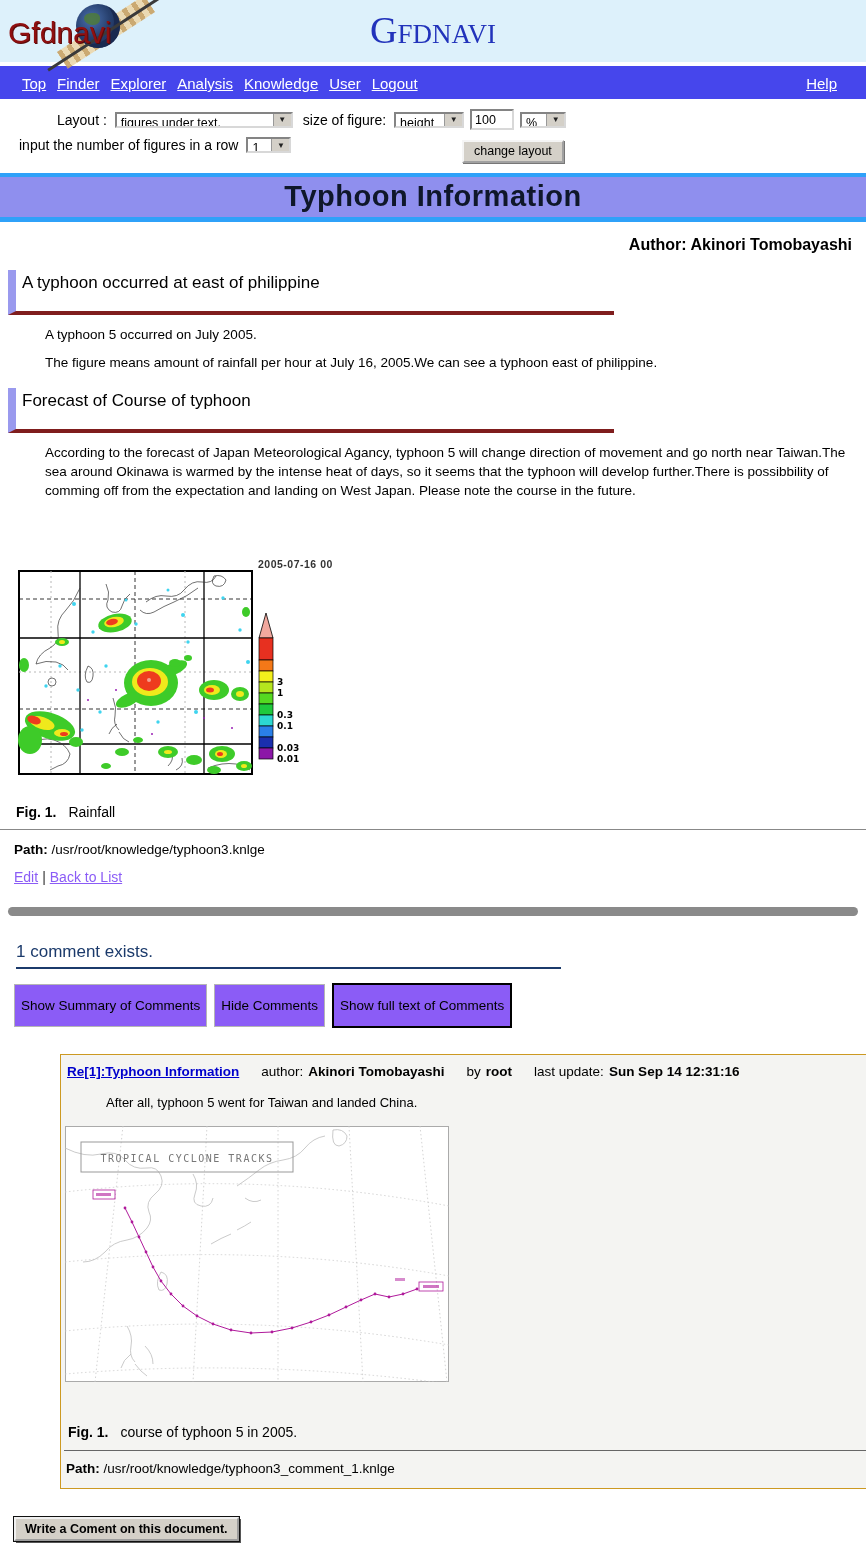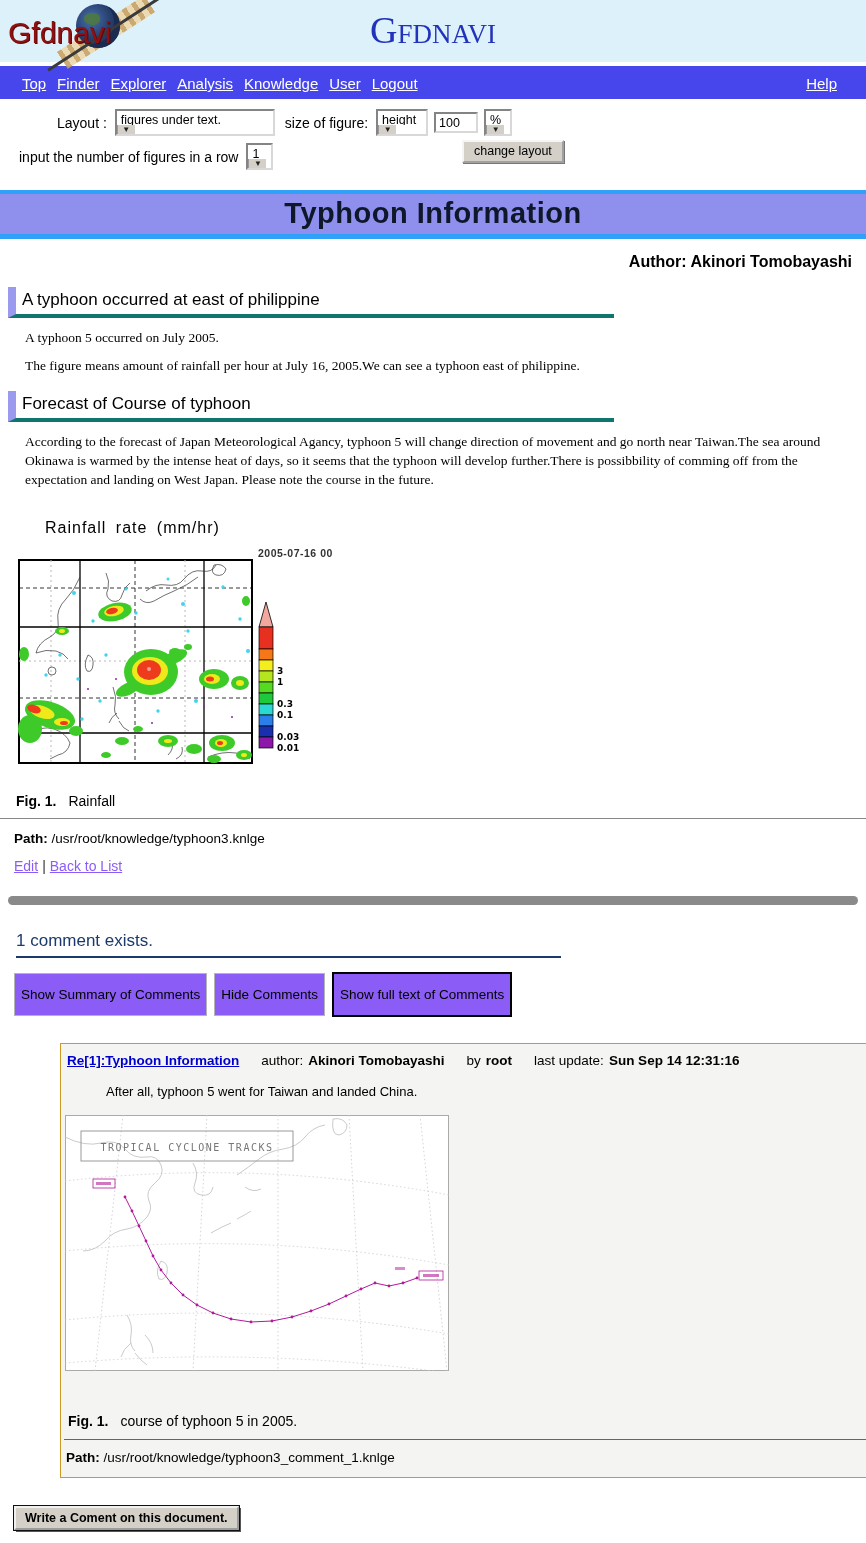--- a/index.html
+++ b/index.html
@@ -25,43 +25,43 @@
   .nav { background:#4646ec; color:#fff; display:flex; justify-content:space-between; align-items:center;
          padding:9px 22px 7px 22px; }
   .nav a { color:#fff; text-decoration:underline; font-size:15px; margin-right:7px; cursor:pointer; }
   .nav-help { margin-right:12px; }
 
   
   .controls { position:relative; margin-top:10px; font-size:14px; }
   .ctrl-row1 { padding-left:57px; display:flex; align-items:center; }
   .ctrl-row2 { padding-left:19px; margin-top:7px; display:flex; align-items:center; }
   .ctrl-label { margin-right:8px; white-space:nowrap; }
-  .wsel { display:inline-flex; align-items:stretch; border:2px inset #d8d8d8; background:#fff; height:27px; box-sizing:border-box; cursor:pointer;flex-direction:column; }
+  .wsel { display:inline-flex; align-items:stretch; border:2px inset #d8d8d8; background:#fff; height:16px; box-sizing:border-box; cursor:pointer; }
   .wsel-txt { font-size:12.5px; padding:2px 4px 0 4px; white-space:nowrap; overflow:hidden; }
   .wsel-btn { width:17px; background:#d4d0c8; border-left:1px solid #999; display:flex; align-items:center; justify-content:center;
               font-size:8px; color:#222; }
   .w-layout .wsel-txt { width:148px; }
   .w-dim .wsel-txt { width:40px; }
   .w-unit .wsel-txt { width:16px; }
   .w-row .wsel-txt { width:15px; }
   .win-input { width:44px; height:21px; border:2px inset #d8d8d8; font-size:12.5px; padding:0 3px; box-sizing:border-box;
                font-family:"Liberation Sans", sans-serif; }
   .gap6 { width:6px; } .gap10 { width:10px; }
   .gray-btn { background:#d4d0c8; border:2px outset #f5f5f5; box-shadow:1px 1px 0 #777; font-size:12.5px;
               padding:2px 10px 3px 10px; font-family:"Liberation Sans", sans-serif; cursor:pointer; }
   .change-layout { position:absolute; left:462px; top:31px; }
 
   
   .doc-title-band { margin-top:20px; background:#8f8fee; border-top:4px solid #2fa1f9; border-bottom:5px solid #2fa1f9;
                     text-align:center; padding:3px 0 4px 0; }
   .doc-title { color:#0f172a; font-size:29px; font-weight:bold; letter-spacing:0.5px; }
   .author-line { text-align:right; margin:14px 14px 0 0; font-size:16px; font-weight:600; }
-  .section-h { font-size:17px; width:592px; border-left:8px solid #9a9aee; border-bottom:4px solid #0f766e;
-               padding:3px 0 4px 6px; margin:16px 0 10px 8px; }
-  .para { margin:0 20px 9px 25px; line-height:19px; font-size:13.5px;font-family:Liberation Serif, serif; }
+  .section-h { font-size:17px; width:592px; border-left:8px solid #9a9aee; border-bottom:4px solid #7f1d1d;
+               padding:3px 0 18px 6px; margin:16px 0 10px 8px; }
+  .para { margin:0 20px 9px 45px; line-height:19px; font-size:13.5px; }
 
   
   .figure-area { position:relative; margin:30px 0 0 18px; height:252px; }
   .fig-title { margin-left:27px; font-size:16px; letter-spacing:1px; word-spacing:4px; }
   .fig-timestamp { position:absolute; left:240px; top:28px; font-size:10.5px; color:#333; letter-spacing:0.5px;font-weight:bold; }
   .rain-map { position:absolute; left:0; top:40px; }
   .colorbar { position:absolute; left:238px; top:82px; }
   .fig-caption { margin:22px 0 0 16px; font-size:14px; }
   .fig-caption b { margin-right:12px; }
   hr.rule { border:none; border-top:1px solid #888; margin:9px 0 0 0; }
@@ -172,21 +172,20 @@
 
 <div class="section-h">A typhoon occurred at east of philippine</div>
 <p class="para">A typhoon 5 occurred on July 2005.</p>
 <p class="para">The figure means amount of rainfall per hour at July 16, 2005.We can see a typhoon east of philippine.</p>
 
 <div class="section-h">Forecast of Course of typhoon</div>
 <p class="para">According to the forecast of Japan Meteorological Agancy, typhoon 5 will change direction of movement and go north near Taiwan.The sea around Okinawa is warmed by the intense heat of days, so it seems that the typhoon will develop further.There is possibbility of comming off from the expectation and landing on West Japan. Please note the course in the future.</p>
 
 
 <div class="figure-area">
-  <div class="fig-title">Rainfall rate (mm/hr)</div>
   <div class="fig-timestamp">2005-07-16 00</div>
 
   <svg class="rain-map" width="235" height="205" viewBox="0 0 235 205">
     <rect x="1" y="1" width="233" height="203" fill="#ffffff" stroke="#000" stroke-width="2"></rect>
 
     <g stroke="#b8b8b8" stroke-width="1" stroke-dasharray="2 3">
       <line x1="33" y1="1" x2="33" y2="204"></line>
         <line x1="167" y1="1" x2="167" y2="204"></line>
       <line x1="1" y1="102" x2="234" y2="102"></line>
     </g>

